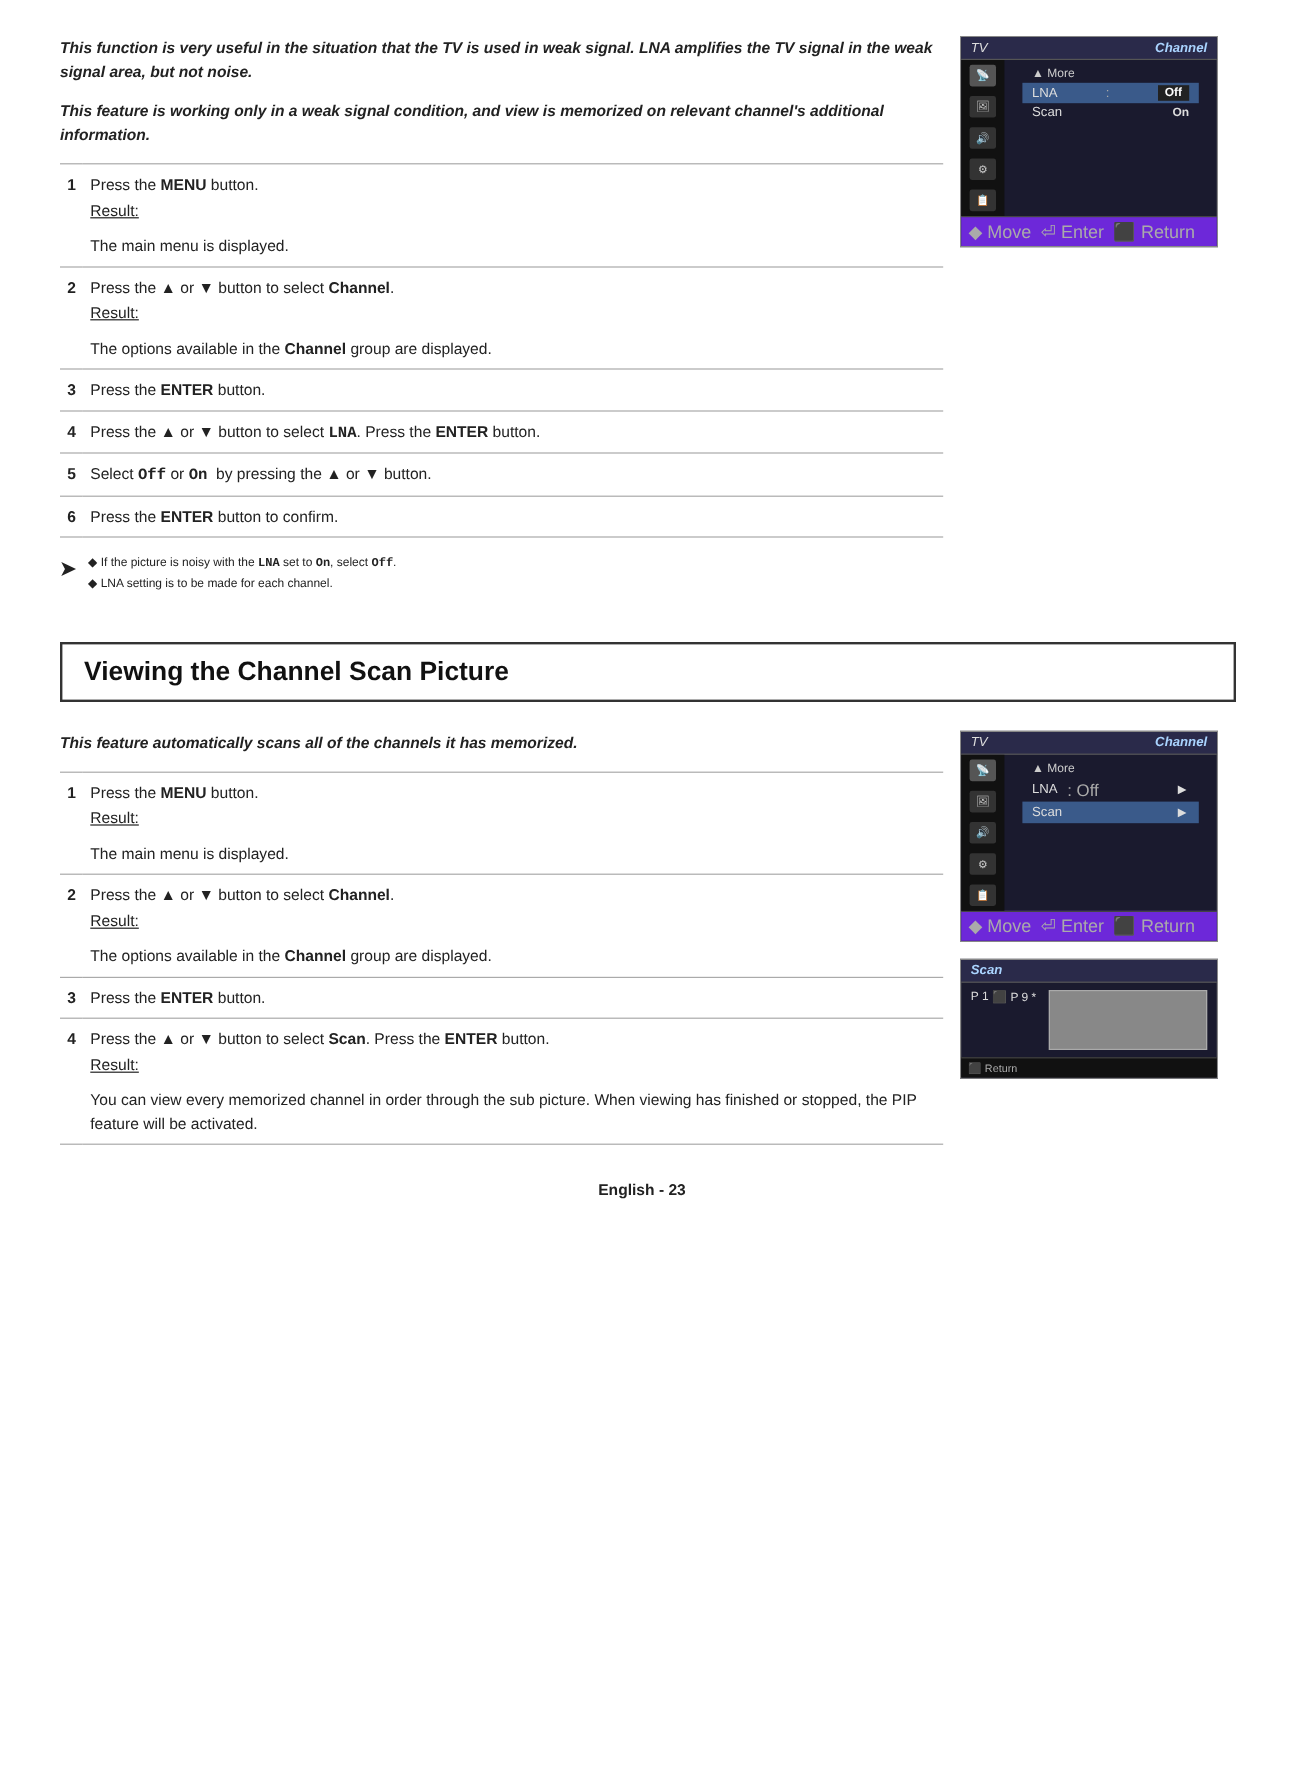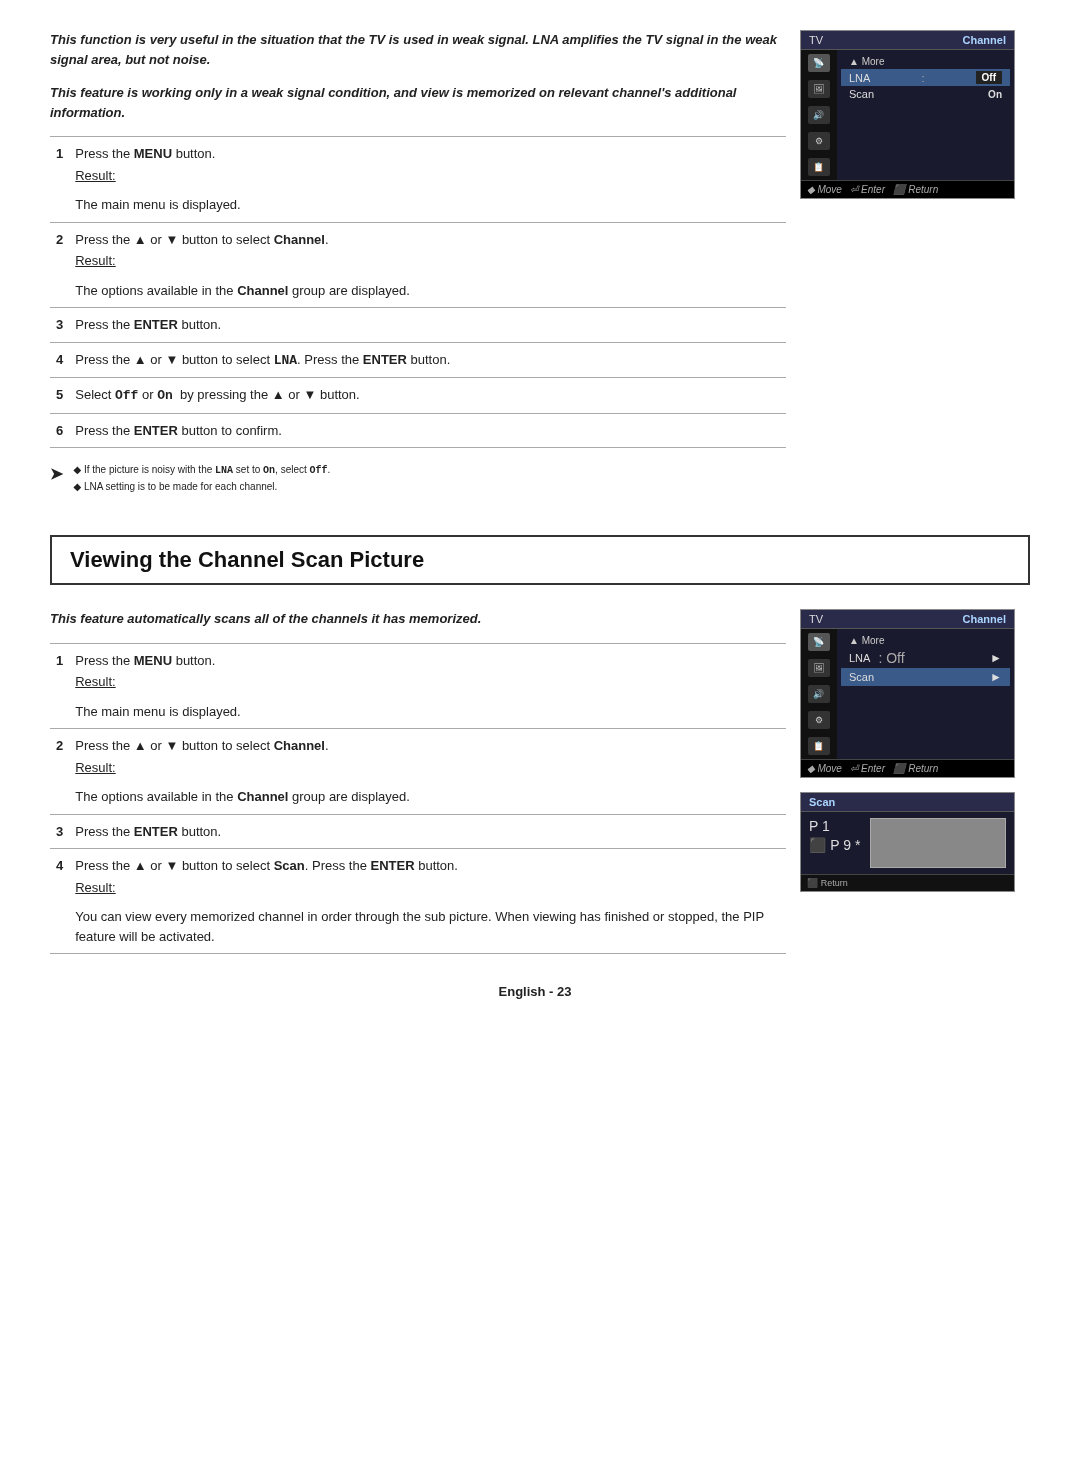--- a/index.html
+++ b/index.html
@@ -120,20 +120,21 @@
       font-size: 11px;
       background: #1a1a2e;
       color: #fff;
     }
     .tv-menu-header {
       display: flex;
       background: #2a2a4a;
       padding: 3px 8px;
       font-size: 11px;
       border-bottom: 1px solid #555;
+      font-style: italic;
     }
     .tv-menu-header .tv-label {
       color: #ddd;
       margin-right: auto;
     }
     .tv-menu-header .channel-label {
       color: #aad4ff;
       font-weight: bold;
     }
     .tv-menu-sidebar {
@@ -157,21 +158,21 @@
       align-items: center;
       justify-content: center;
       font-size: 9px;
       color: #ccc;
     }
     .tv-icon.active {
       background: #555;
     }
     .tv-menu-content {
       flex: 1;
-      padding: 4px 12px;
+      padding: 4px 23px;
     }
     .tv-menu-row {
       display: flex;
       justify-content: space-between;
       padding: 2px 0;
       font-size: 11px;
       align-items: center;
     }
     .tv-menu-row.highlighted {
       background: #3a5a8a;
@@ -194,48 +195,47 @@
     .tv-menu-row .row-value.on-val {
       color: #ddd;
       font-size: 10px;
     }
     .tv-menu-more {
       color: #ccc;
       font-size: 10px;
       padding: 2px 0;
     }
     .tv-menu-footer {
-      background: #000000;
+      background: #6d28d9;
       padding: 3px 6px;
-      font-size: 10px;
+      font-size: 15px;
       color: #aaa;
       display: flex;
       gap: 8px;
       border-top: 1px solid #444;
-      font-style: italic;
     }
 
     
     .scan-menu {
       border: 1px solid #888;
       width: 215px;
       background: #1a1a2e;
       color: #fff;
       font-size: 11px;
     }
     .scan-body {
       display: flex;
       padding: 6px 8px;
       gap: 10px;
     }
     .scan-info {
-      font-size: 14px;
+      font-size: 10px;
       color: #ddd;
       display: flex;
-      flex-direction: column;
+      flex-direction: row;
       gap: 3px;
     }
     .scan-preview {
       flex: 1;
       background: #888;
       min-height: 50px;
       border: 1px solid #aaa;
     }
     .scan-menu-footer {
       background: #111;

